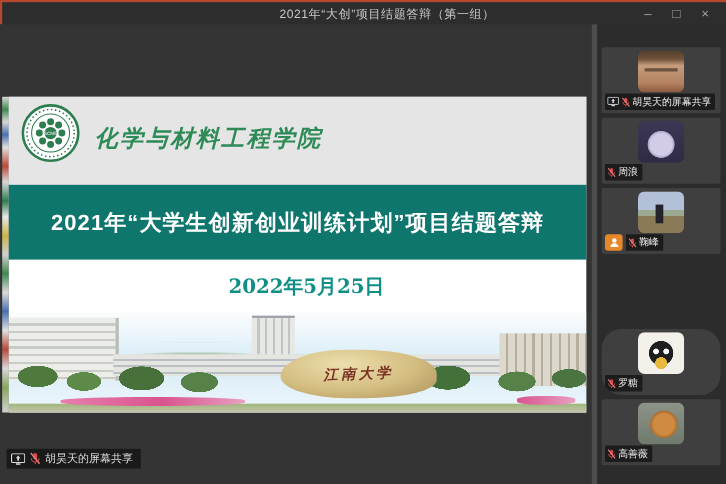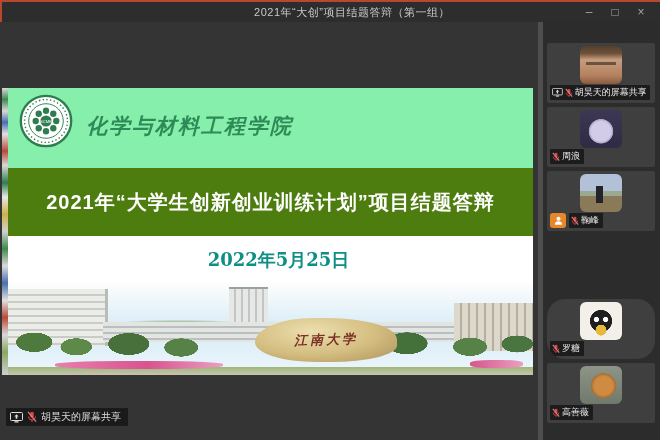--- a/index.html
+++ b/index.html
@@ -25,25 +25,25 @@
   
   .sliver { position:absolute; left:2px; top:66px; width:6px; height:287px;
     background:linear-gradient(180deg,
       #d8d8d8 0%, #3f8a4f 4%, #d8d8d8 8%, #4a6fb0 12%, #e0e0e0 16%,
       #b94a3a 22%, #d8d8d8 27%, #2e7d4f 33%, #e8e8e8 38%, #cbb34a 44%,
       #d0d0d0 50%, #3f8a4f 56%, #dadada 62%, #4a6fb0 68%, #e0e0e0 74%,
       #b94a3a 80%, #d8d8d8 86%, #88a860 92%, #d0d0d0 100%); }
 
   
   .slide { position:absolute; left:8px; top:66px; width:525px; height:287px; background:#ffffff; }
-  .slide-header { position:absolute; left:0; top:0; width:100%; height:80px; background:#86efac; }
+  .slide-header { position:absolute; left:0; top:0; width:100%; height:80px; background:#e5e5e5; }
   .seal { position:absolute; left:10px; top:4px; width:56px; height:58px; }
   .college { position:absolute; left:78px; top:24px; font-family:"DejaVu Serif", serif;
              font-style:italic; font-weight:bold; font-size:21px; color:#2e8b57; letter-spacing:2px; }
-  .banner { position:absolute; left:0; top:80px; width:100%; height:68px; background:#4d7c0f;
+  .banner { position:absolute; left:0; top:80px; width:100%; height:68px; background:#0f766e;
             display:flex; align-items:center; justify-content:center; }
   .banner-text { color:#ffffff; font-weight:bold; font-size:20px; letter-spacing:1px; }
   .slide-date { position:absolute; left:8px; top:160px; width:100%; text-align:center;
             font-family:"DejaVu Serif", serif; font-weight:bold; font-size:18px; color:#0e8f85; }
 
   
   .photo { position:absolute; left:0; top:195px; width:100%; height:92px; overflow:hidden; }
   .sky { position:absolute; inset:0; background:linear-gradient(180deg,#fdfdfd 0%,#d7ecf7 50%,#eef6fb 100%); }
   .hills { position:absolute; left:14%; top:30%; width:46%; height:30%;
            background:radial-gradient(ellipse 55% 55% at 40% 70%, #7fa06b 45%, transparent 70%),

